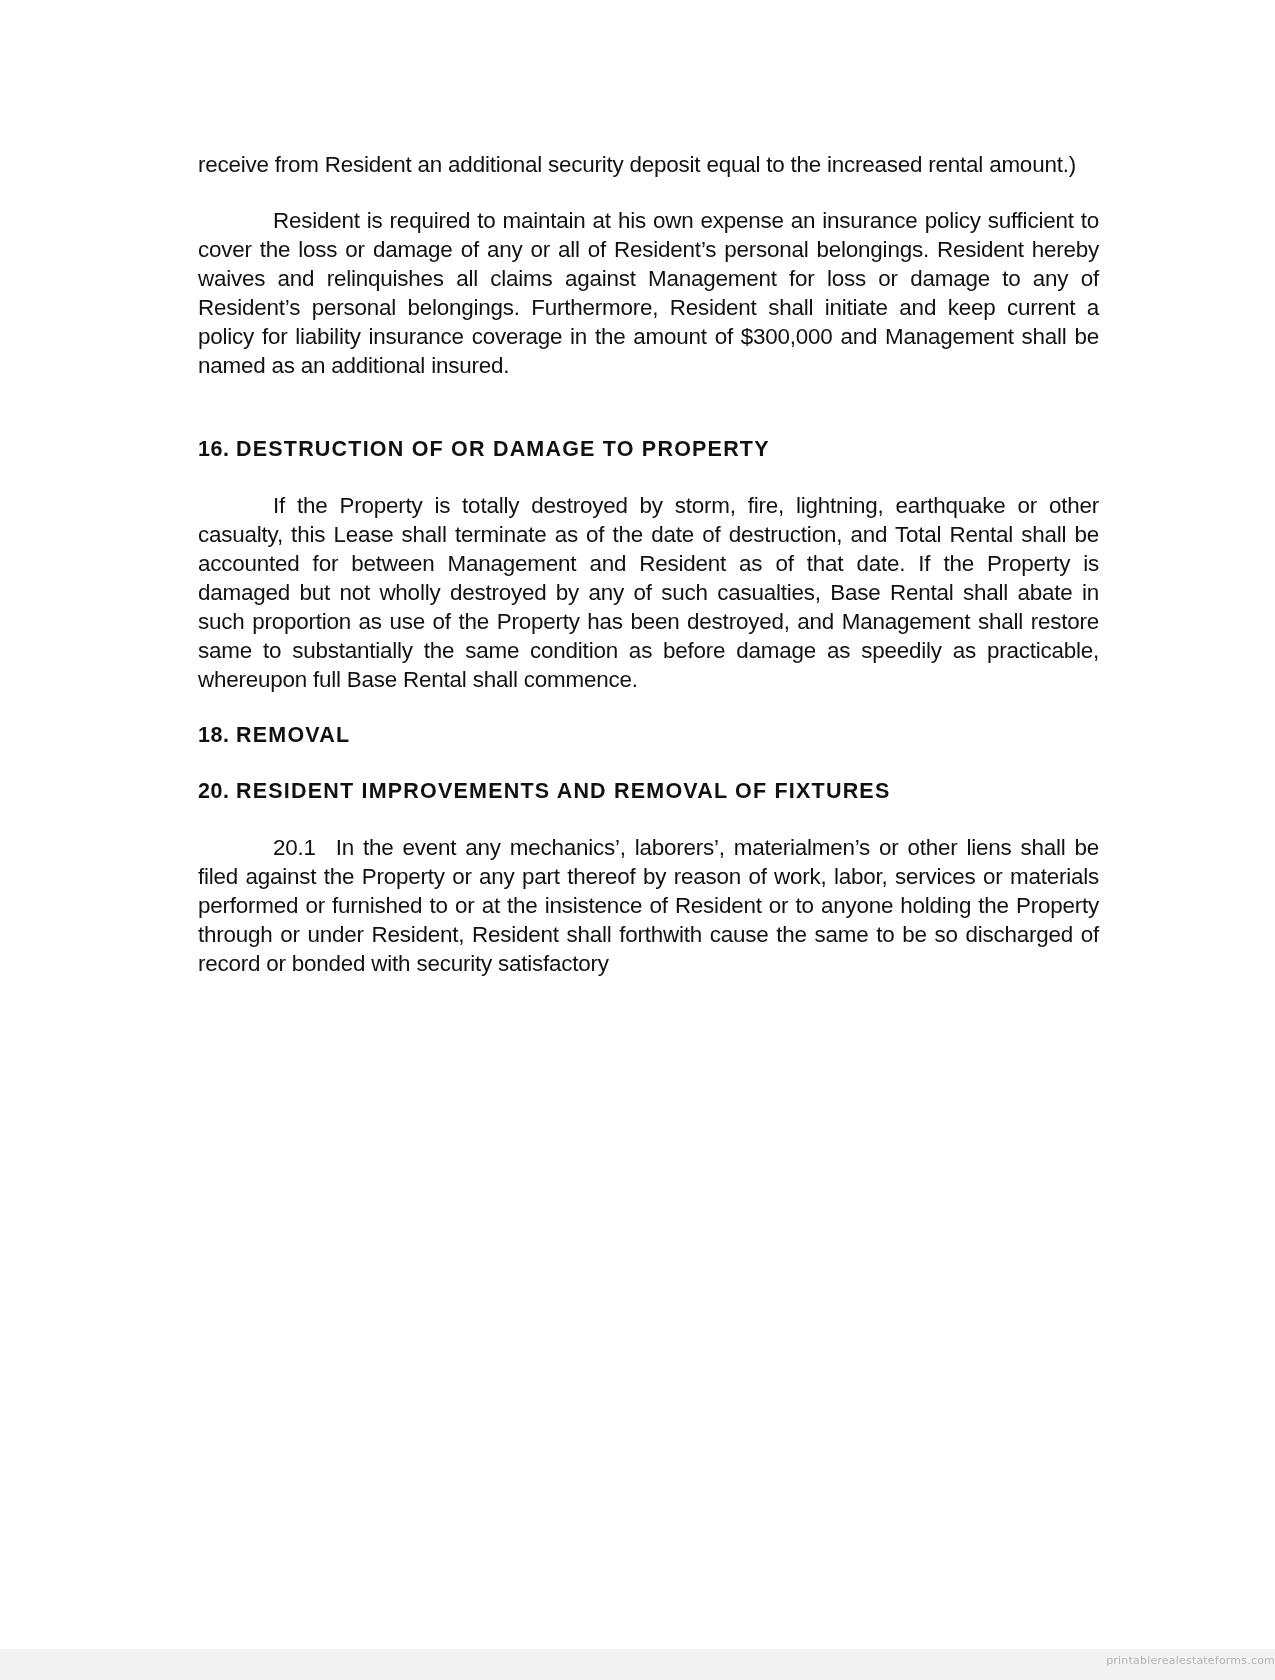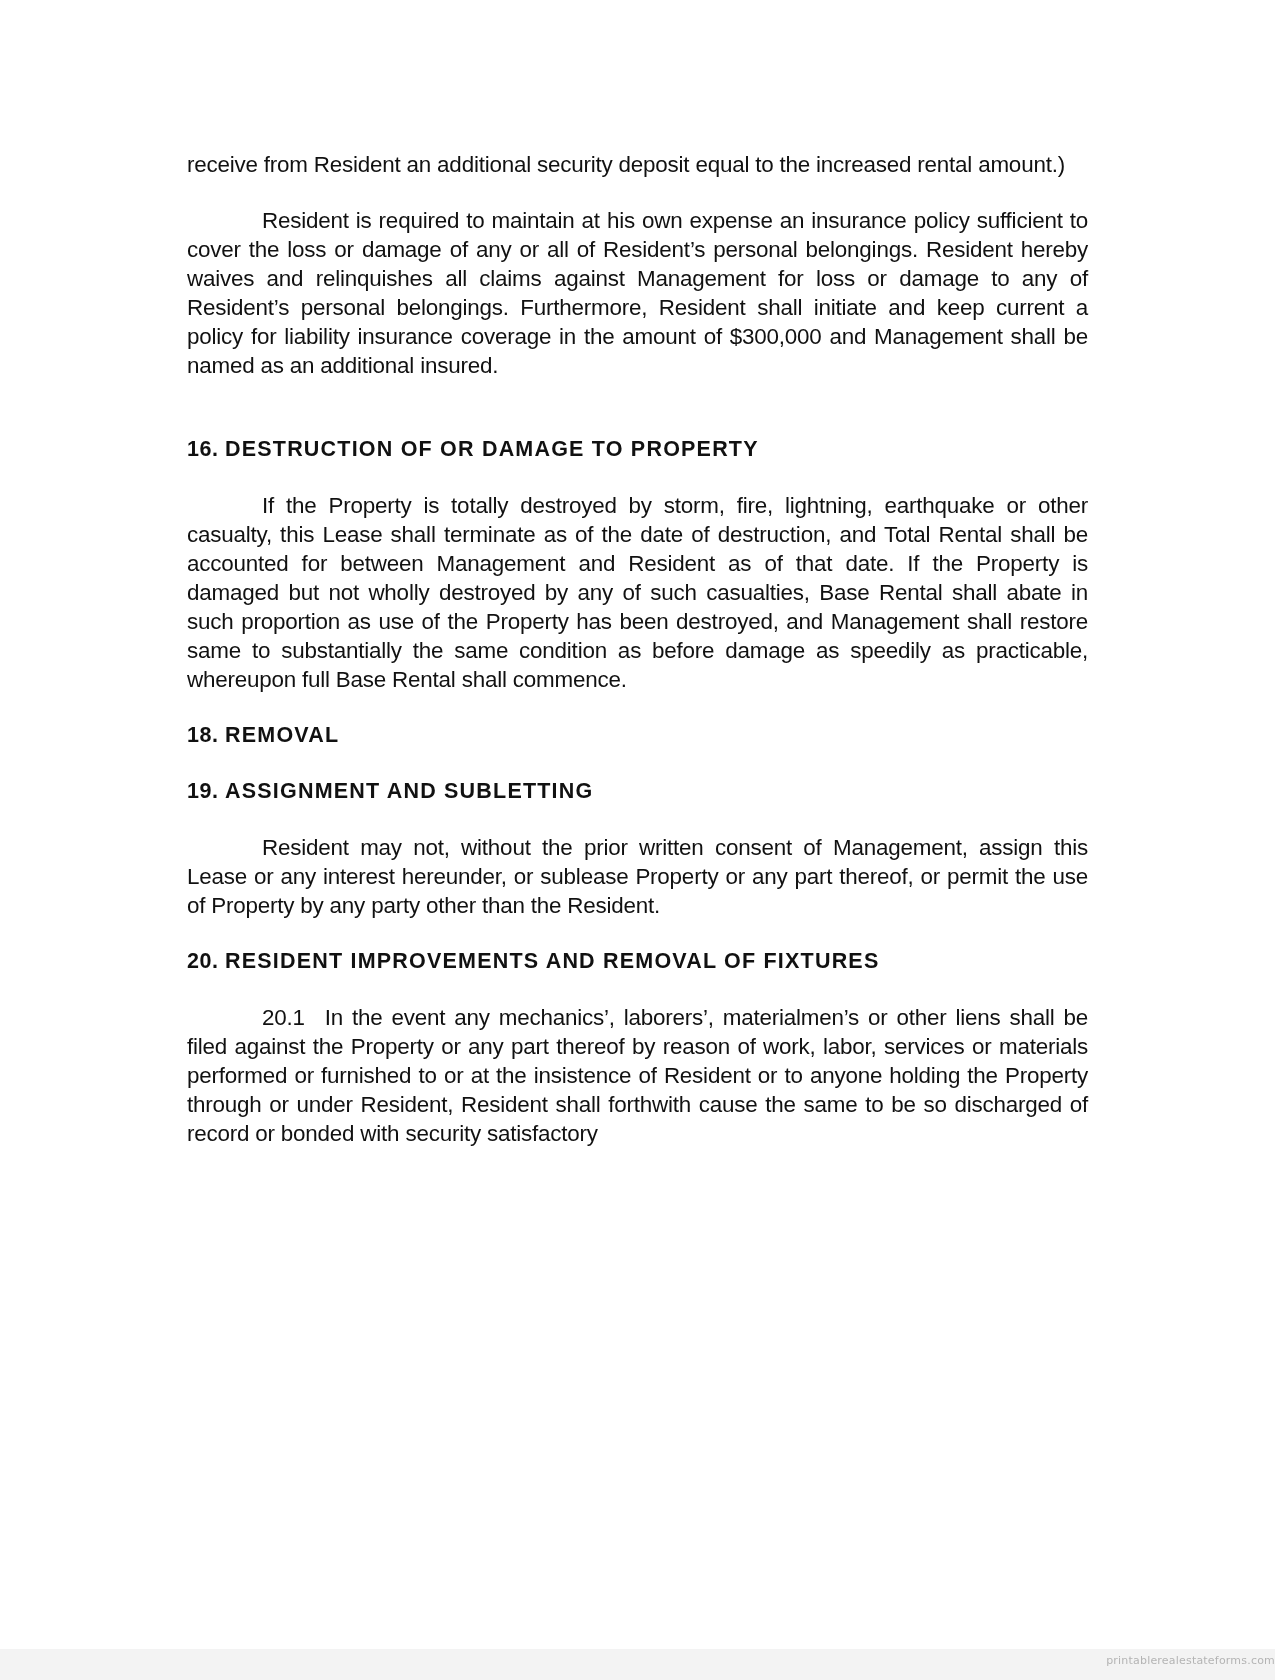--- a/index.html
+++ b/index.html
@@ -14,21 +14,21 @@
     }
     .page {
       position: absolute;
       left: 0; top: 0;
       width: 1275px;
       height: 1649px;
       background: #ffffff;
     }
     .content {
       position: absolute;
-      left: 187px;
+      left: 198px;
       top: 150px;
       width: 901px;
     }
     .para {
       font-size: 22.4px;
       line-height: 29px;
       text-align: justify;
       text-align-last: left;
       margin: 0;
       letter-spacing: -0.2px;
@@ -74,24 +74,20 @@
     <h2 class="heading" style="margin-top:55px;">
       <span class="num">16.</span><span>DESTRUCTION OF OR DAMAGE TO PROPERTY</span>
     </h2>
     <p class="para indent" style="margin-top:27px;">If the Property is totally destroyed by storm, fire, lightning, earthquake or other casualty, this Lease shall terminate as of the date of destruction, and Total Rental shall be accounted for between Management and Resident as of that date.  If the Property is damaged but not wholly destroyed by any of such casualties, Base Rental shall abate in such proportion as use of the Property has been destroyed, and Management shall restore same to substantially the same condition as before damage as speedily as practicable, whereupon full Base Rental shall commence.</p>
 
 
     <h2 class="heading" style="margin-top:27px;">
       <span class="num">18.</span><span>REMOVAL</span>
     </h2>
 
-    <h2 class="heading" style="margin-top:27px;">
-      <span class="num">19.</span><span>ASSIGNMENT AND SUBLETTING</span>
-    </h2>
-    <p class="para indent" style="margin-top:27px;">Resident may not, without the prior written consent of Management, assign this Lease or any interest hereunder, or sublease Property or any part thereof, or permit the use of Property by any party other than the Resident.</p>
 
     <h2 class="heading" style="margin-top:27px;">
       <span class="num">20.</span><span>RESIDENT IMPROVEMENTS AND REMOVAL OF FIXTURES</span>
     </h2>
     <p class="para indent" style="margin-top:27px;"><span class="subnum">20.1</span><span>In the event any mechanics’, laborers’, materialmen’s or other liens shall be filed against the Property or any part thereof by reason of work, labor, services or materials performed or furnished to or at the insistence of Resident or to anyone holding the Property through or under Resident, Resident shall forthwith cause the same to be so discharged of record or bonded with security satisfactory</span></p>
 
   </div>
 </div>
 
 <div class="footer">

